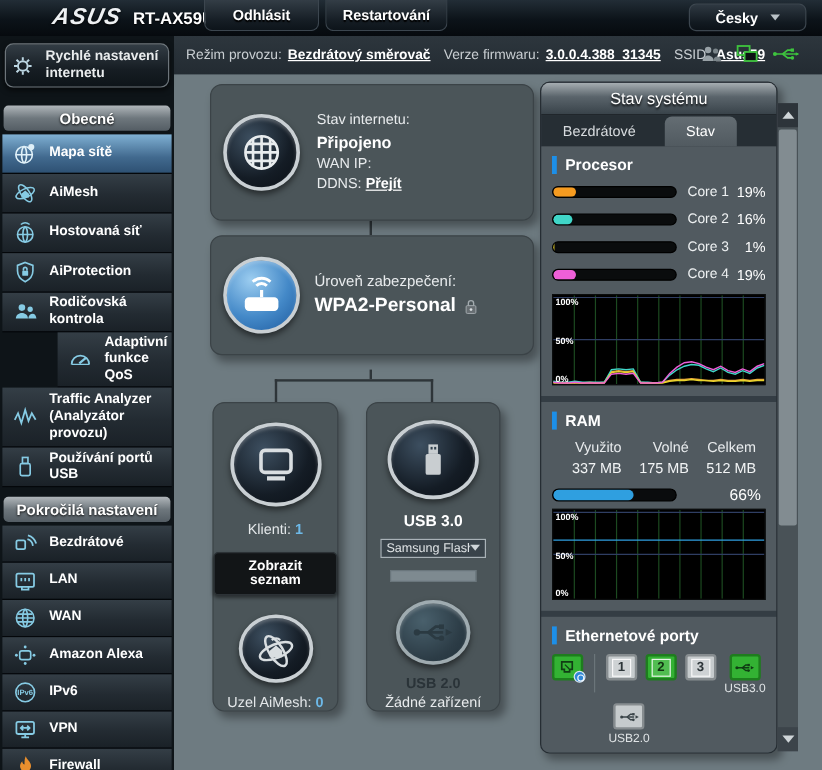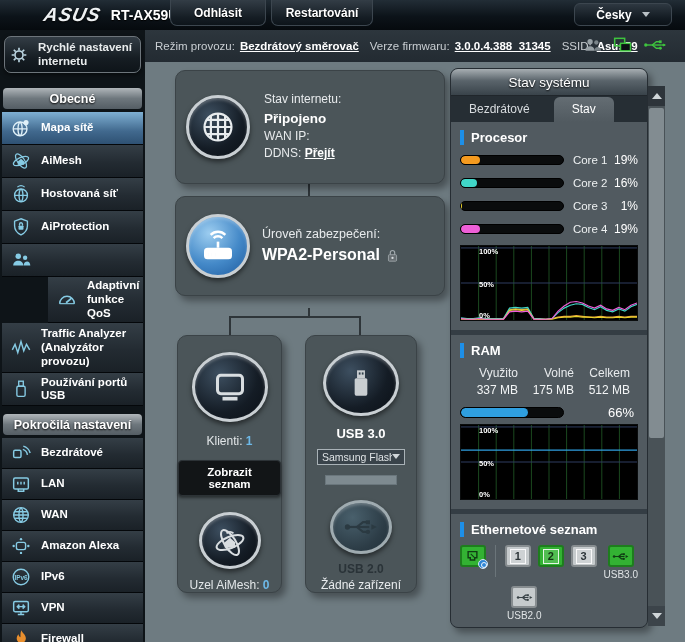--- a/index.html
+++ b/index.html
@@ -134,21 +134,21 @@
   .core-row { display:flex; align-items:center; margin-bottom:9px; }
   .track { width:110px; height:10px; background:#0a0c0d; border:1px solid #000;
     border-radius:6px; overflow:hidden; }
   .fill { height:100%; border-radius:6px; }
   .core-name { width:37px; margin-left:9px; color:#eef1f2; font-size:11.5px; line-height:1.1; }
   .core-pct { width:32px; text-align:right; color:#fff; font-size:12px; }
 
   .graph { position:relative; width:178px; height:76px; background:#000; border:1px solid #0a0c0d;
     margin-top:4px; }
   .graph svg { position:absolute; left:0; top:0; width:100%; height:100%; }
-  .glabel { position:absolute; left:2px; color:#fff; font-size:7.5px; font-weight:bold; z-index:2;margin-left:16px; }
+  .glabel { position:absolute; left:2px; color:#fff; font-size:7.5px; font-weight:bold; z-index:2; }
   .gl-100 { top:1px; } .gl-50 { top:34px; } .gl-0 { bottom:0; }
 
   .ram-table { display:grid; grid-template-columns:62px 56px 56px; margin-bottom:8px; }
   .ram-h { color:#e8ebed; font-size:12px; text-align:right; padding-right:4px; }
   .ram-v { color:#f2f4f5; font-size:12px; text-align:right; padding-right:4px; margin-top:3px; }
   .ram-bar-row { display:flex; align-items:center; justify-content:space-between; margin-bottom:4px; }
   .ram-track { width:104px; height:11px; background:#0a0c0d; border:1px solid #000;
     border-radius:6px; overflow:hidden; }
   .ram-pct { color:#fff; font-size:13px; margin-right:4px; }
 
@@ -294,20 +294,21 @@
 
       <div class="nav-item">
         <span class="nav-ico">
           <svg class="si" viewBox="0 0 24 24" fill="currentColor">
             <circle cx="9" cy="8" r="3"></circle>
               <path d="M3.5 18c0-3.2 2.4-5.2 5.5-5.2s5.5 2 5.5 5.2z"></path>
             <circle cx="16.5" cy="9.5" r="2.4"></circle>
               <path d="M14.8 18c.3-2.6 1.7-4.3 4-4.3 1.8 0 3.1 1.8 3.4 4.3z"></path>
           </svg>
         </span>
+        <span class="nav-label">Rodičovská kontrola</span>
       </div>
 
       <div class="nav-item h2">
         <span class="nav-ico">
           <svg class="si" viewBox="0 0 24 24" fill="none" stroke="currentColor" stroke-width="1.6">
             <path d="M4 16a8 8 0 0 1 16 0"></path>
               <path d="M4 16h16" stroke-width="1.2"></path>
             <path d="M11 15l6-5" stroke-width="2"></path>
           </svg>
         </span>
@@ -628,21 +629,21 @@
             <line x1="0" y1="2" x2="178" y2="2" stroke="#2f3e63" stroke-width="1"></line>
             <line x1="0" y1="38" x2="178" y2="38" stroke="#2f3e63" stroke-width="1"></line>
             <polyline points="0.0,25.8 6.1,25.8 12.3,25.8 18.4,25.8 24.6,25.8 30.7,25.8 36.8,25.8 43.0,25.8 49.1,25.8 55.2,25.8 61.4,25.8 67.5,25.8 73.7,25.8 79.8,25.8 85.9,25.8 92.1,25.8 98.2,25.8 104.3,25.8 110.5,25.8 116.6,25.8 122.8,25.8 128.9,25.8 135.0,25.8 141.2,25.8 147.3,25.8 153.4,25.8 159.6,25.8 165.7,25.8 171.9,25.8 178.0,25.8" fill="none" stroke="#2f9fe0" stroke-width="1.2"></polyline>
           </svg>
         </div>
     </div>
 
     <div class="section">
       <div class="sec-title">
         <span class="accent"></span>
-        <span>Ethernetové seznam</span>
+        <span>Ethernetové porty</span>
       </div>
       <div class="eth-row">
         <div class="eport green">
           <svg width="15" height="14" viewBox="0 0 16 16">
             <path d="M3 3h10v7h-2.5v2.5h-5V10H3z" fill="none" stroke="#103d14" stroke-width="1.6"></path>
             <path d="M6 5.5l4 4" stroke="#103d14" stroke-width="1.2"></path>
           </svg>
           <span class="badge"></span>
         </div>
         <div class="vdiv"></div>

